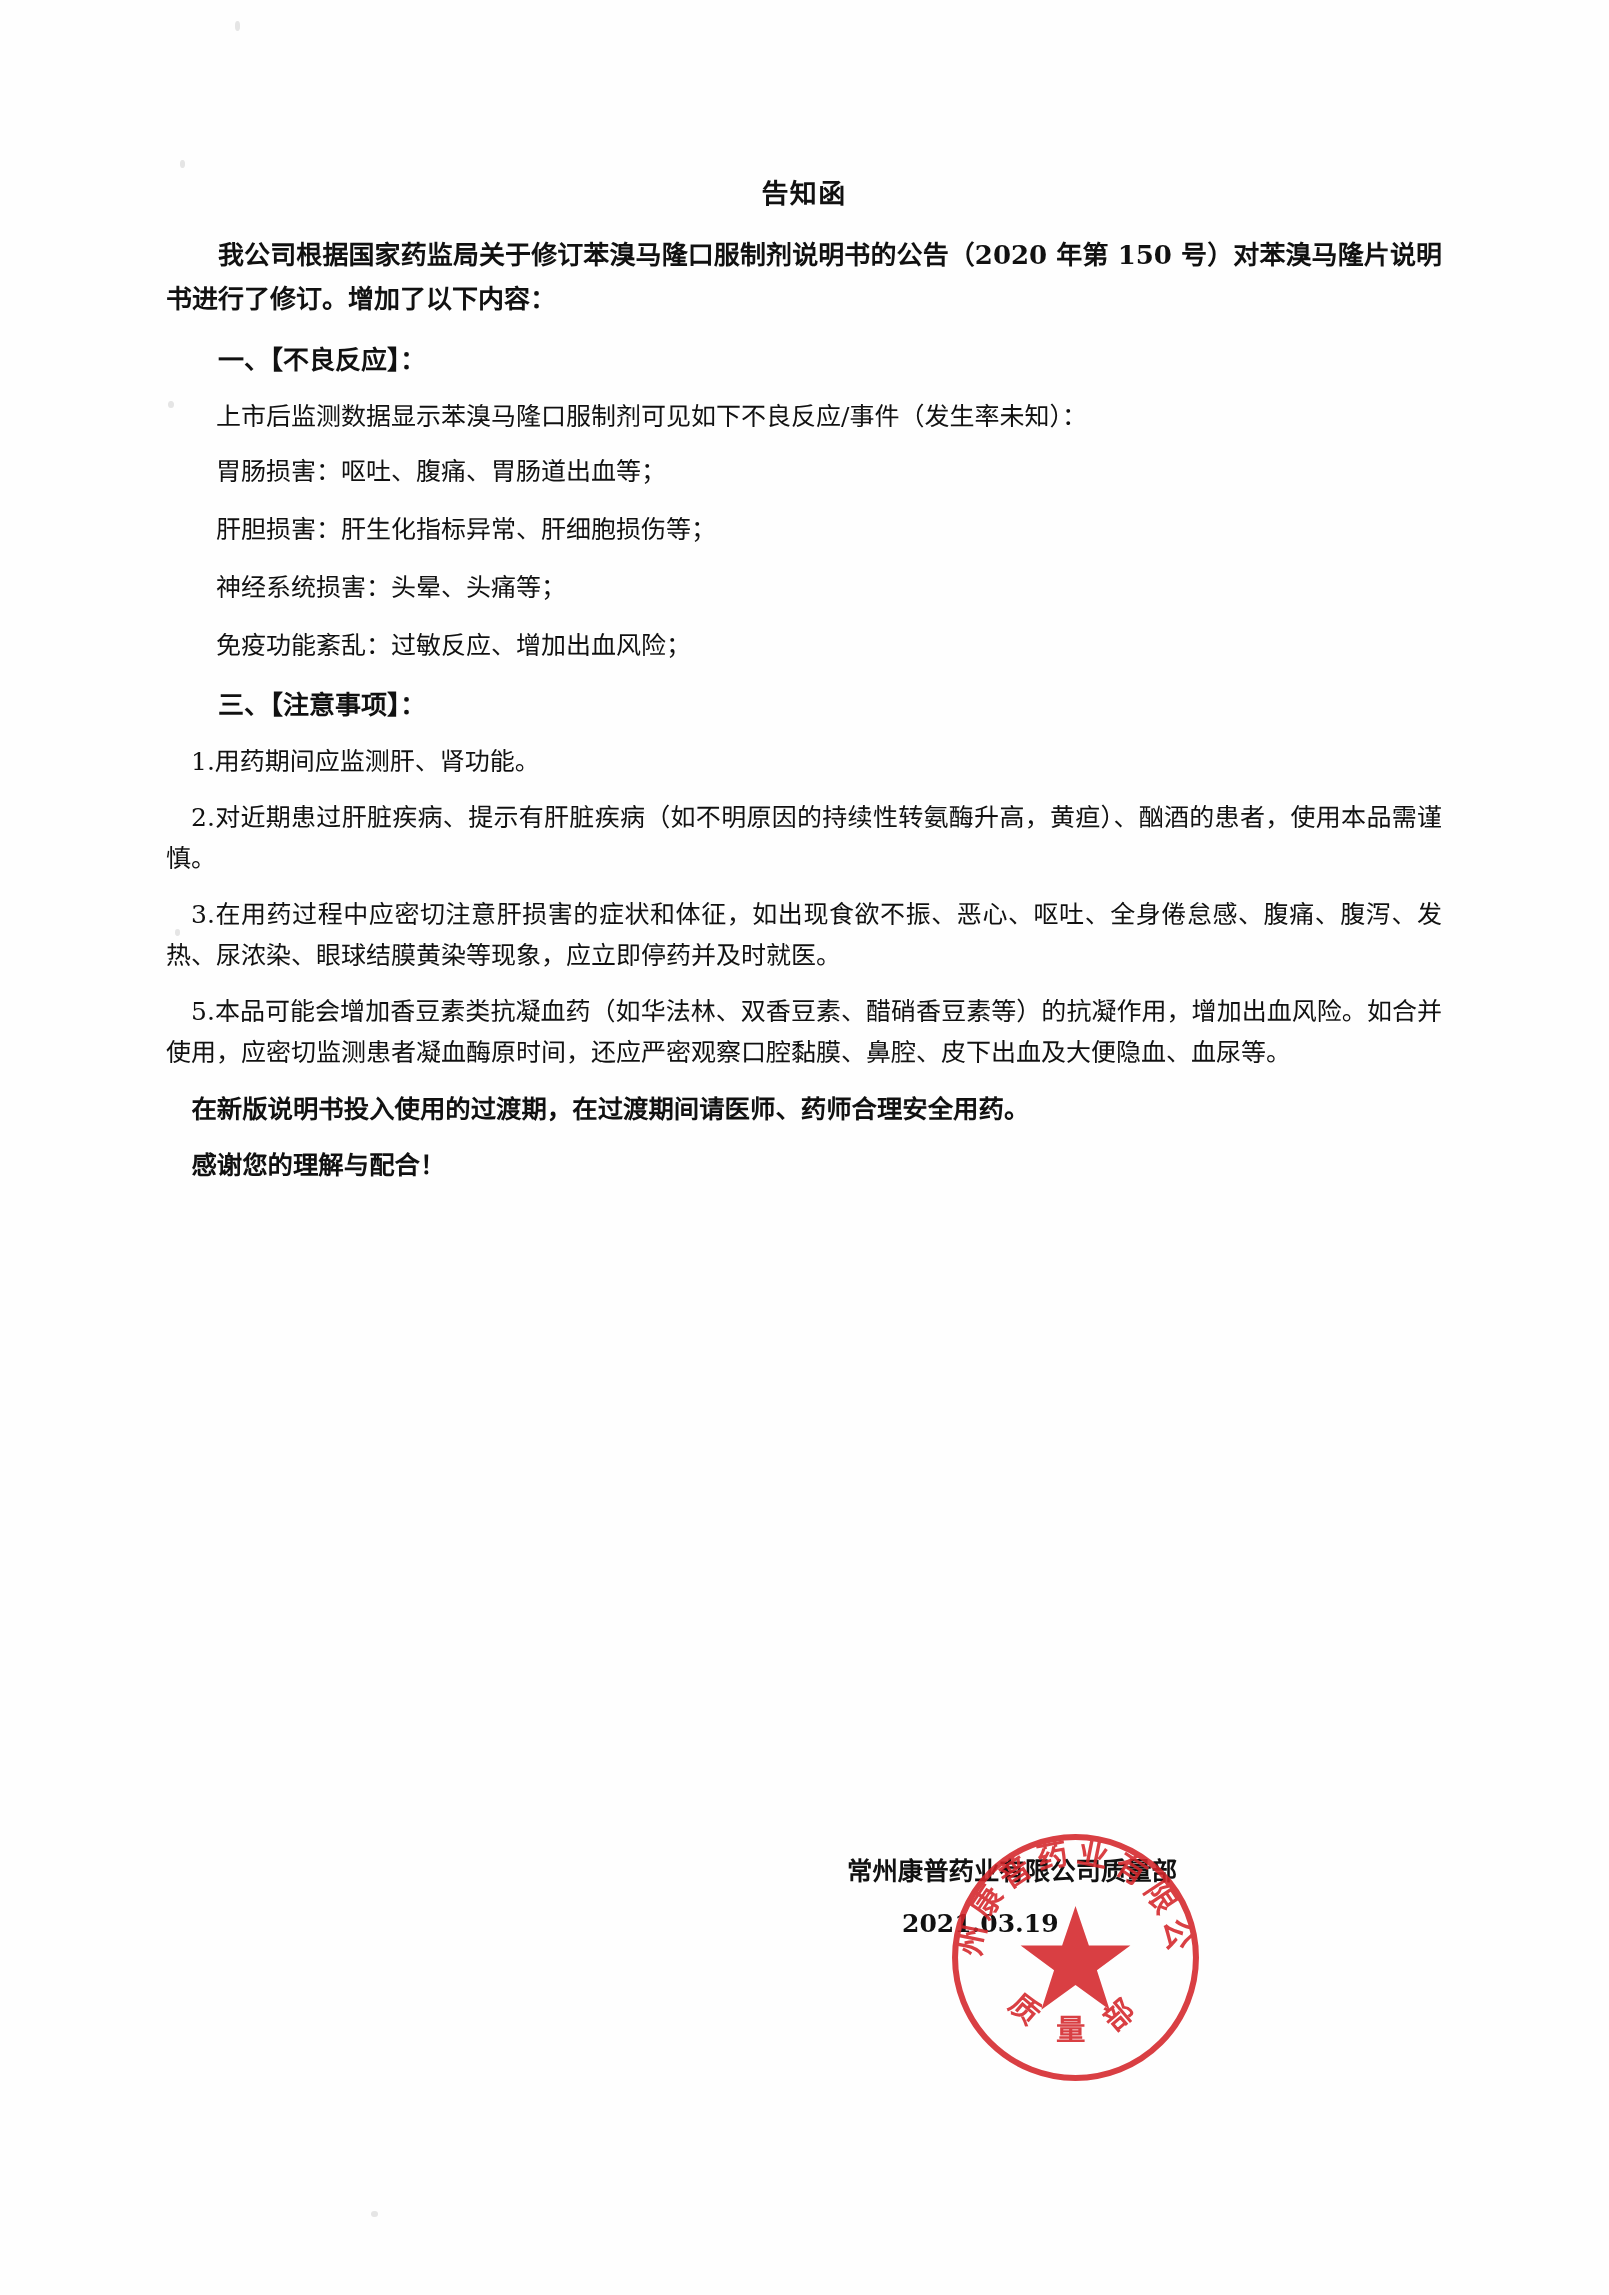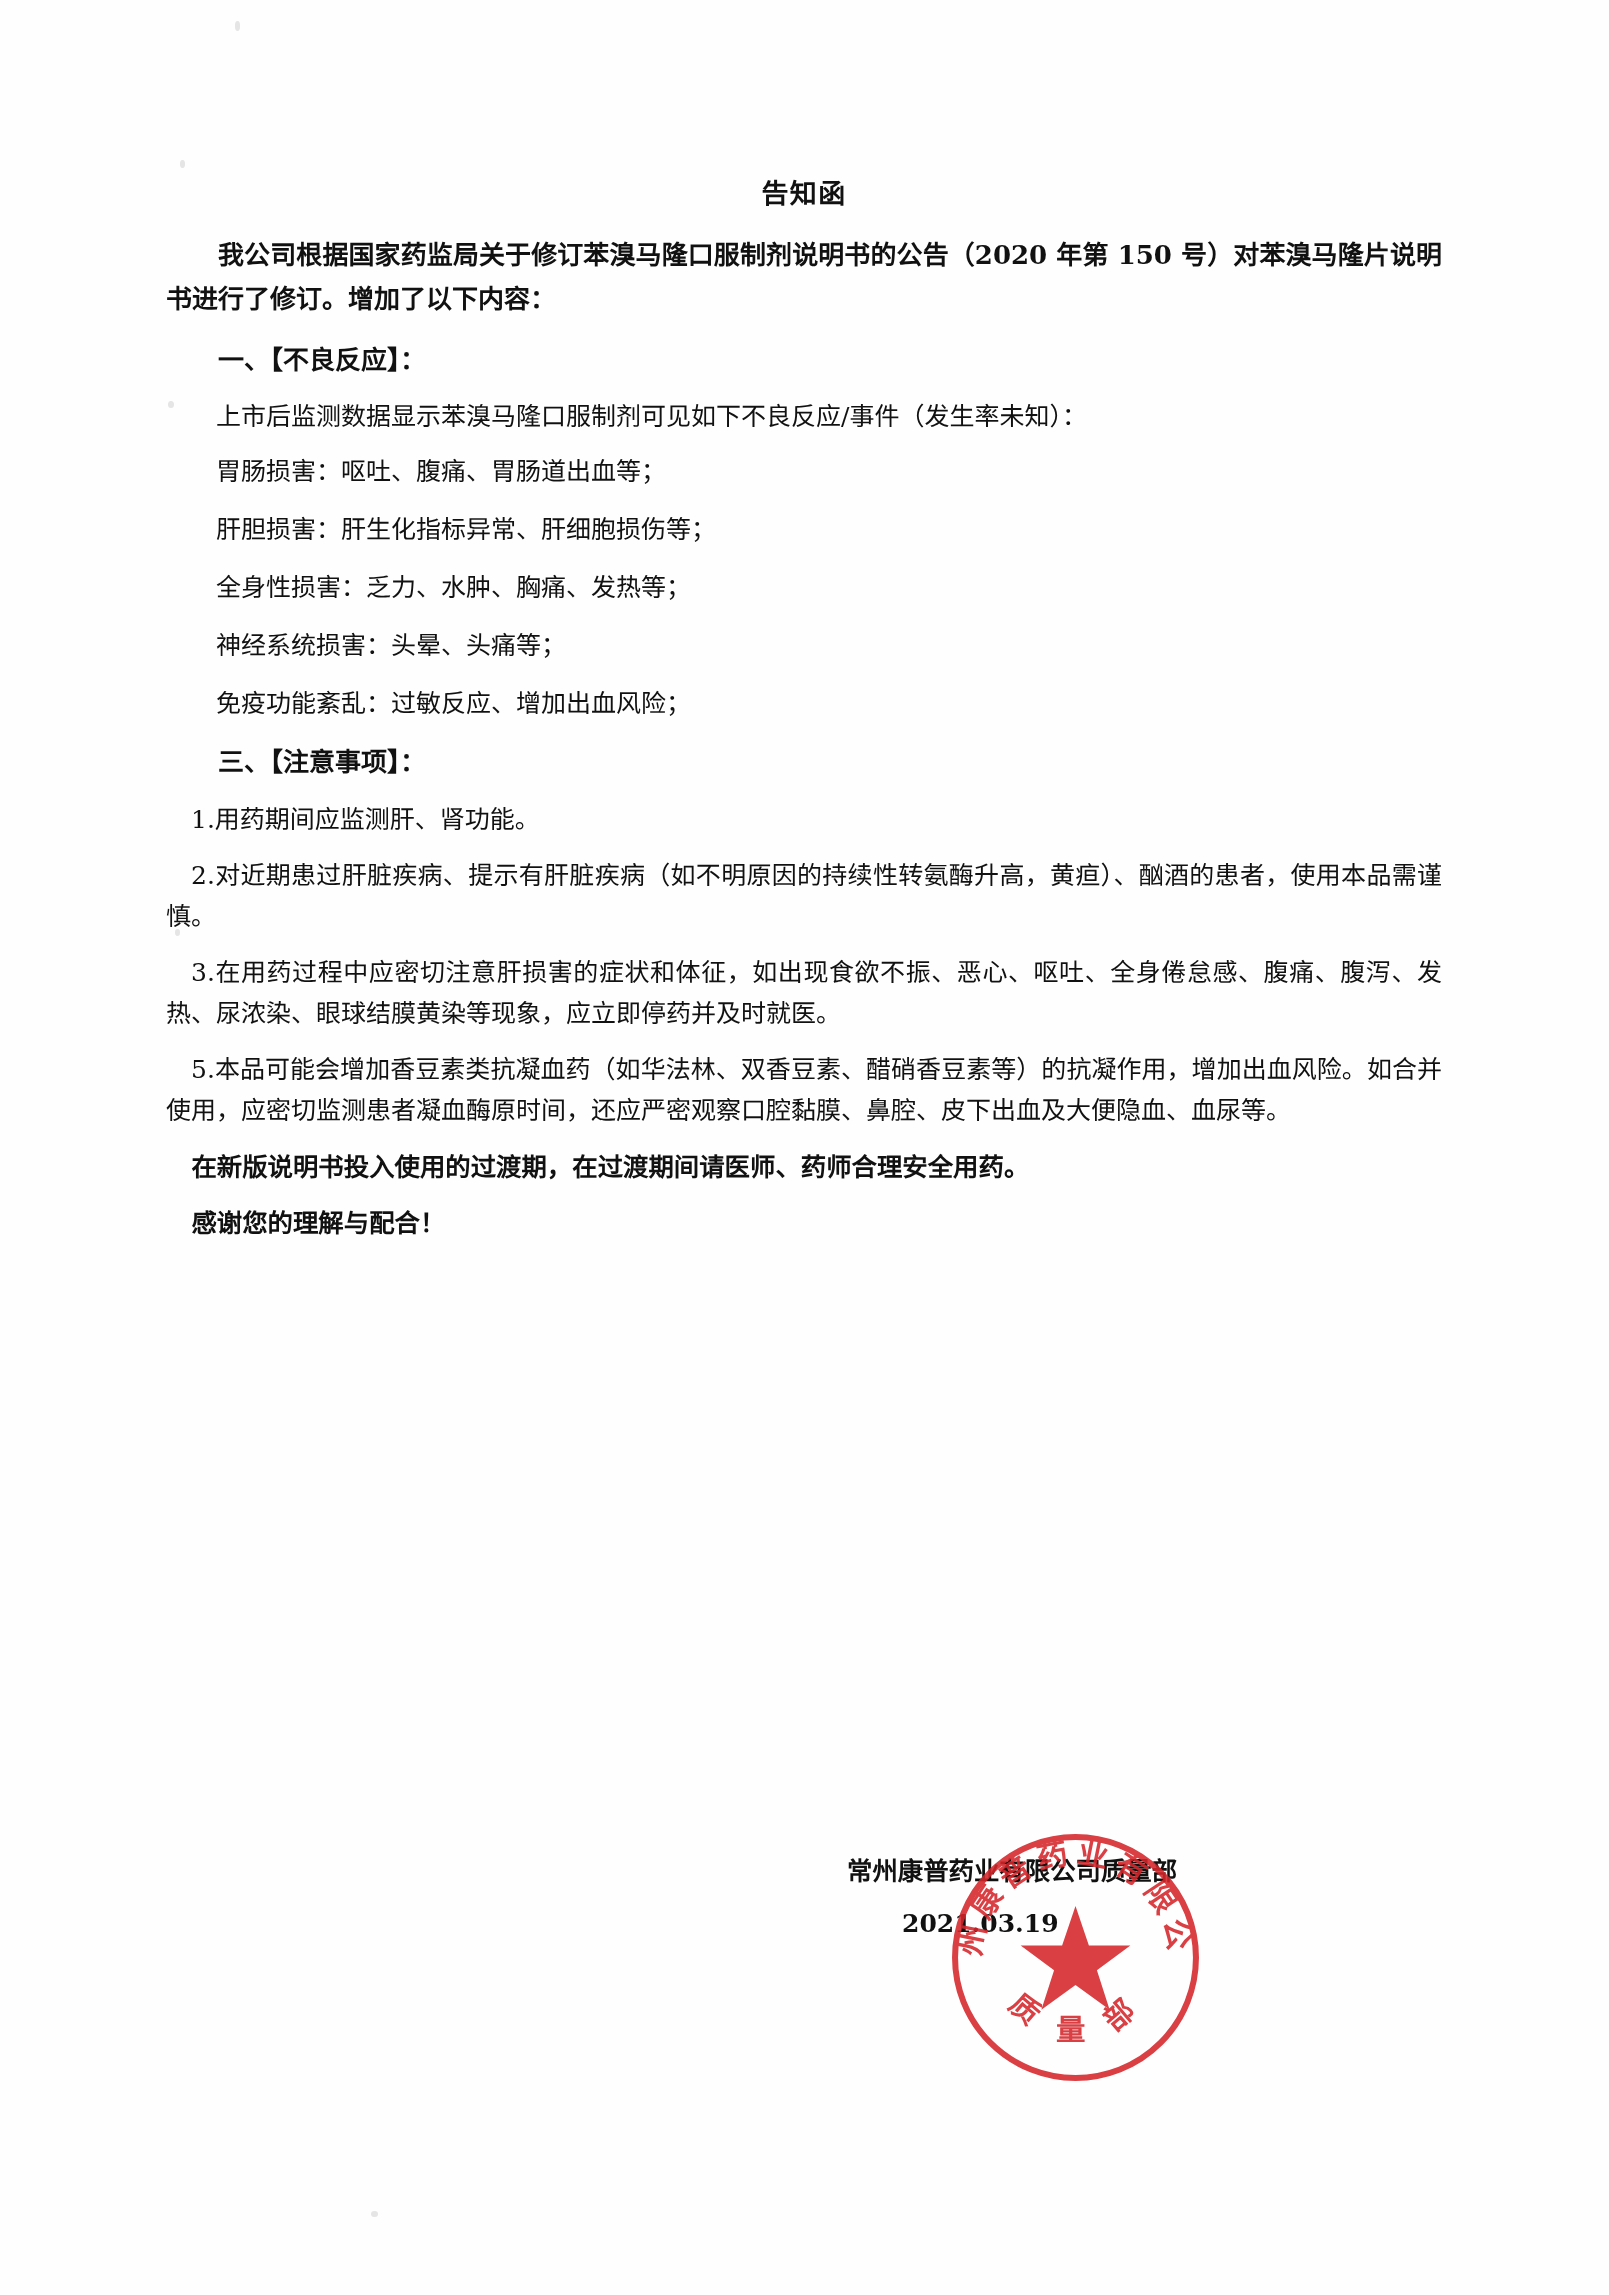--- a/index.html
+++ b/index.html
@@ -122,21 +122,20 @@
   <div class="content">
 
     <h1 class="doc-title">告知函</h1>
 
     <p class="para-lead indent">我公司根据国家药监局关于修订苯溴马隆口服制剂说明书的公告（2020 年第 150 号）对苯溴马隆片说明书进行了修订。增加了以下内容：</p>
 
     <p class="section-head">一、【不良反应】：</p>
     <p class="indent" style="font-size:25px;">上市后监测数据显示苯溴马隆口服制剂可见如下不良反应/事件（发生率未知）：</p>
     <p class="ae-line">胃肠损害：呕吐、腹痛、胃肠道出血等；</p>
     <p class="ae-line">肝胆损害：肝生化指标异常、肝细胞损伤等；</p>
-    <p class="ae-line">全身性损害：乏力、水肿、胸痛、发热等；</p>
     <p class="ae-line">神经系统损害：头晕、头痛等；</p>
     <p class="ae-line">免疫功能紊乱：过敏反应、增加出血风险；</p>
 
 
     <p class="section-head">三、【注意事项】：</p>
     <p class="body-line indent1">1.用药期间应监测肝、肾功能。</p>
     <p class="body-line indent1">2.对近期患过肝脏疾病、提示有肝脏疾病（如不明原因的持续性转氨酶升高，黄疸）、酗酒的患者，使用本品需谨慎。</p>
     <p class="body-line indent1">3.在用药过程中应密切注意肝损害的症状和体征，如出现食欲不振、恶心、呕吐、全身倦怠感、腹痛、腹泻、发热、尿浓染、眼球结膜黄染等现象，应立即停药并及时就医。</p>
     <p class="body-line indent1">5.本品可能会增加香豆素类抗凝血药（如华法林、双香豆素、醋硝香豆素等）的抗凝作用，增加出血风险。如合并使用，应密切监测患者凝血酶原时间，还应严密观察口腔黏膜、鼻腔、皮下出血及大便隐血、血尿等。</p>
 

